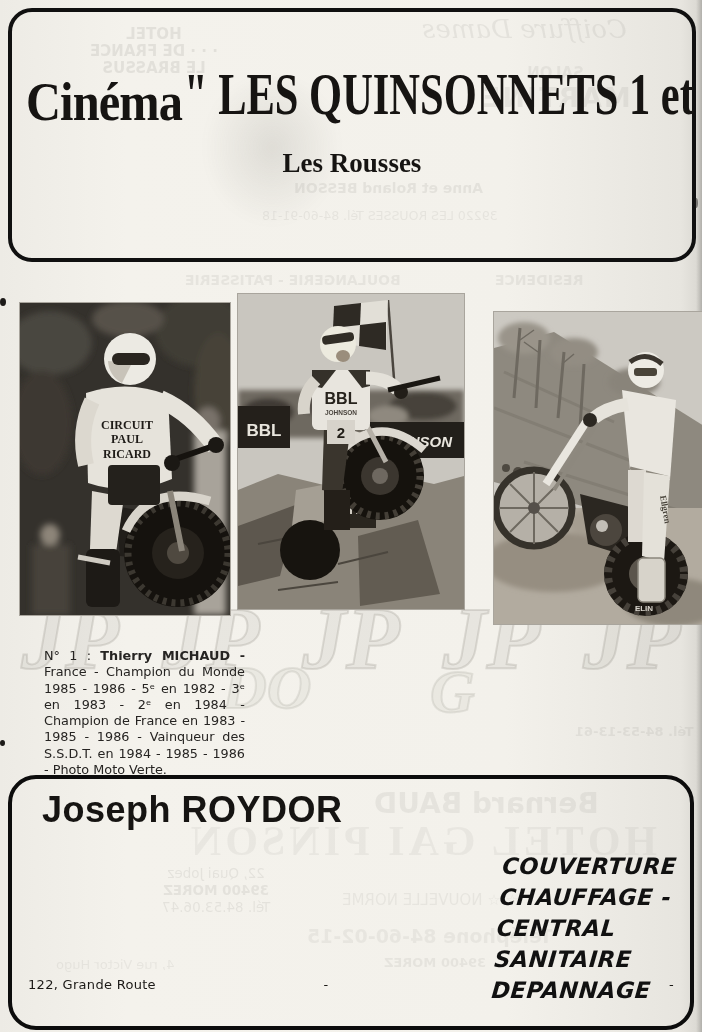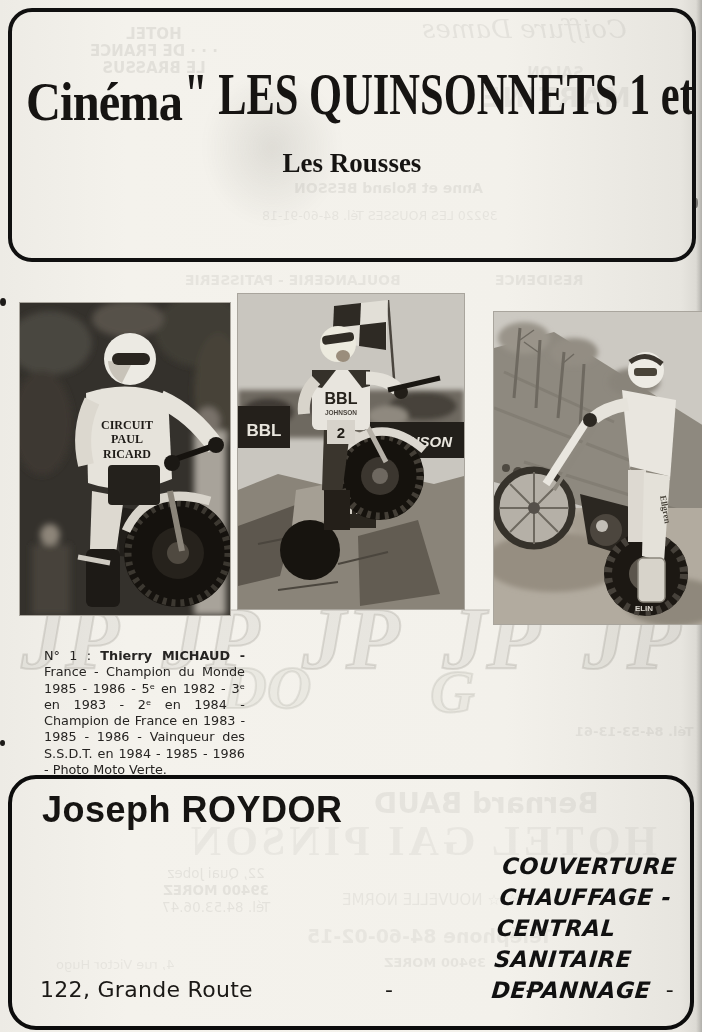--- a/index.html
+++ b/index.html
@@ -39,22 +39,22 @@
            text-align:justify;color:#262422;}
   .caption b{font-weight:700;}
   
   .botbox{position:absolute;left:8px;top:775px;width:678px;height:247px;
           border:4.5px solid #0c0c0c;border-radius:28px;}
   .roydor{position:absolute;left:30px;top:10px;font-family:"Liberation Sans",sans-serif;
           font-weight:700;font-size:36px;letter-spacing:.5px;}
   .services{position:absolute;left:485px;top:72px;font-family:"DejaVu Sans",sans-serif;
           font-weight:700;font-style:oblique;font-size:22.5px;line-height:31px;
           letter-spacing:.5px;transform:skewX(-5deg);color:#111;}
-  .addr{position:absolute;left:28px;right:16px;top:198px;display:flex;justify-content:space-between;
-          align-items:baseline;font-size:22px;letter-spacing:.3px;color:#1b1916;}
+  .addr{position:absolute;left:16px;right:16px;top:198px;display:flex;justify-content:space-between;
+          align-items:baseline;font-size:13px;letter-spacing:.3px;color:#1b1916;}
   .addr .bold{font-weight:700;}
   .speck{position:absolute;background:#1c1a18;border-radius:50%;}
 </style>
 </head>
 <body>
 
 <div class="page">
 
   <div class="topbox">
 

